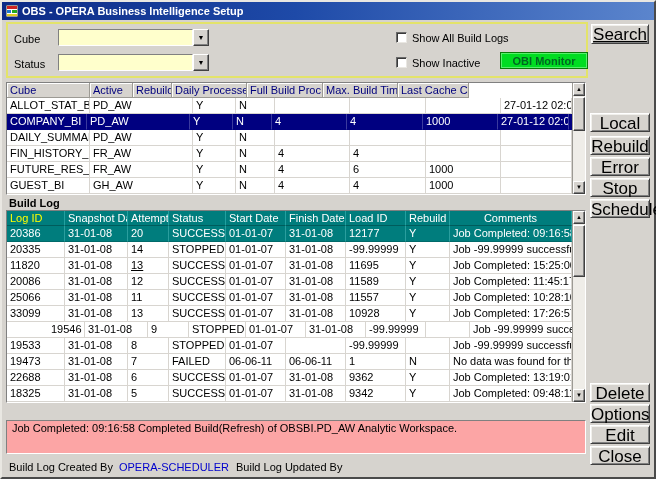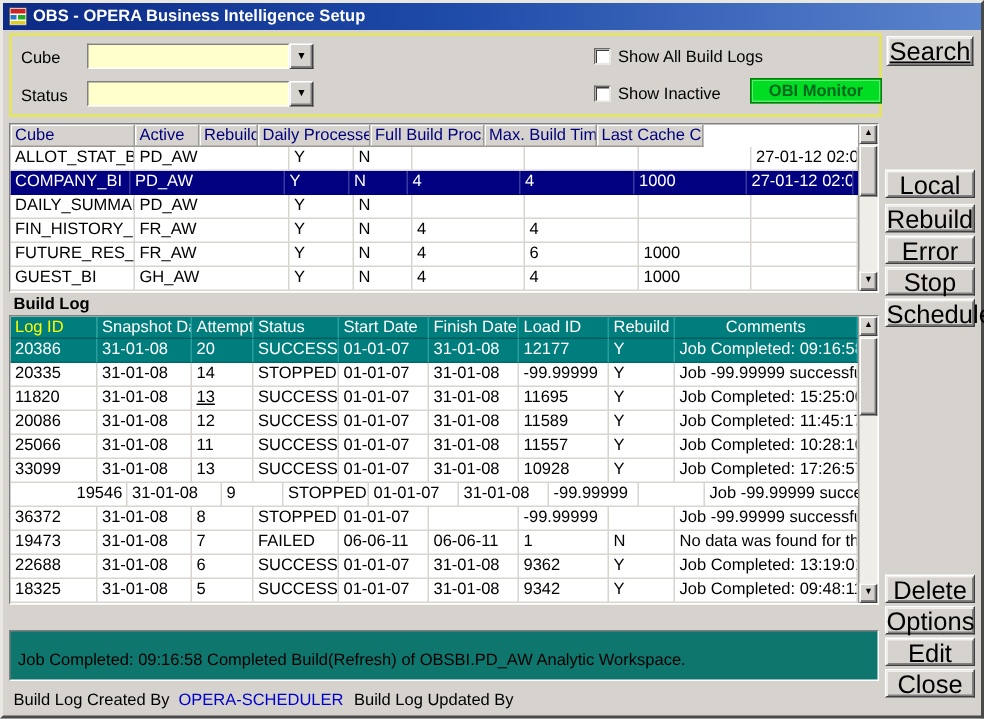--- a/index.html
+++ b/index.html
@@ -53,22 +53,22 @@
   .scrollbar{position:absolute;top:0;right:0;bottom:0;width:13px;background:#efede8;border-left:1px solid #9c9a94;
              display:flex;flex-direction:column;box-sizing:border-box;}
   .sb-btn{height:13px;flex:0 0 auto;box-sizing:border-box;background:#d6d3ce;text-align:center;
           border:1px solid;border-color:#fff #404040 #404040 #fff;box-shadow:inset -1px -1px 0 #808080;
           font-size:6px;line-height:11px;color:#000;}
   .sb-thumb{flex:0 0 auto;box-sizing:border-box;background:#d6d3ce;margin-top:1px;
             border:1px solid;border-color:#fff #404040 #404040 #fff;box-shadow:inset -1px -1px 0 #808080;}
   .sb-spacer{flex:1;}
 
   .section-label{position:absolute;font-weight:bold;color:#000;}
-  .detail-box{position:absolute;box-sizing:border-box;background:#0f766e;overflow:hidden;
-              border:1px solid;border-color:#808080 #fff #fff #808080;padding:12px 5px;line-height:14px;}
+  .detail-box{position:absolute;box-sizing:border-box;background:#fca5a5;overflow:hidden;
+              border:1px solid;border-color:#808080 #fff #fff #808080;padding:0 5px;line-height:14px;}
   .footer-text{position:absolute;white-space:nowrap;}
   .link-blue{color:#0000cc;margin-left:6px;}
 </style>
 </head>
 <body>
 
 <div class="window">
 
   <div class="titlebar">
     <span class="app-icon">
@@ -285,21 +285,21 @@
           <div class="g-cell" style="width: 63px;">31-01-08</div>
           <div class="g-cell" style="width: 41px;">9</div>
           <div class="g-cell" style="width: 57px;">STOPPED</div>
           <div class="g-cell" style="width: 60px;">01-01-07</div>
           <div class="g-cell" style="width: 60px;">31-01-08</div>
           <div class="g-cell" style="width: 60px;">-99.99999</div>
           <div class="g-cell" style="width: 44px;"></div>
           <div class="g-cell" style="width: 122px;">Job -99.99999 successfully</div>
         </div>
         <div class="g-row">
-          <div class="g-cell" style="width: 58px;">36372</div>
+          <div class="g-cell" style="width: 58px;">19533</div>
           <div class="g-cell" style="width: 63px;">31-01-08</div>
           <div class="g-cell" style="width: 41px;">8</div>
           <div class="g-cell" style="width: 57px;">STOPPED</div>
           <div class="g-cell" style="width: 60px;">01-01-07</div>
           <div class="g-cell" style="width: 60px;"></div>
           <div class="g-cell" style="width: 60px;">-99.99999</div>
           <div class="g-cell" style="width: 44px;"></div>
           <div class="g-cell" style="width: 122px;">Job -99.99999 successfully</div>
         </div>
         <div class="g-row">

